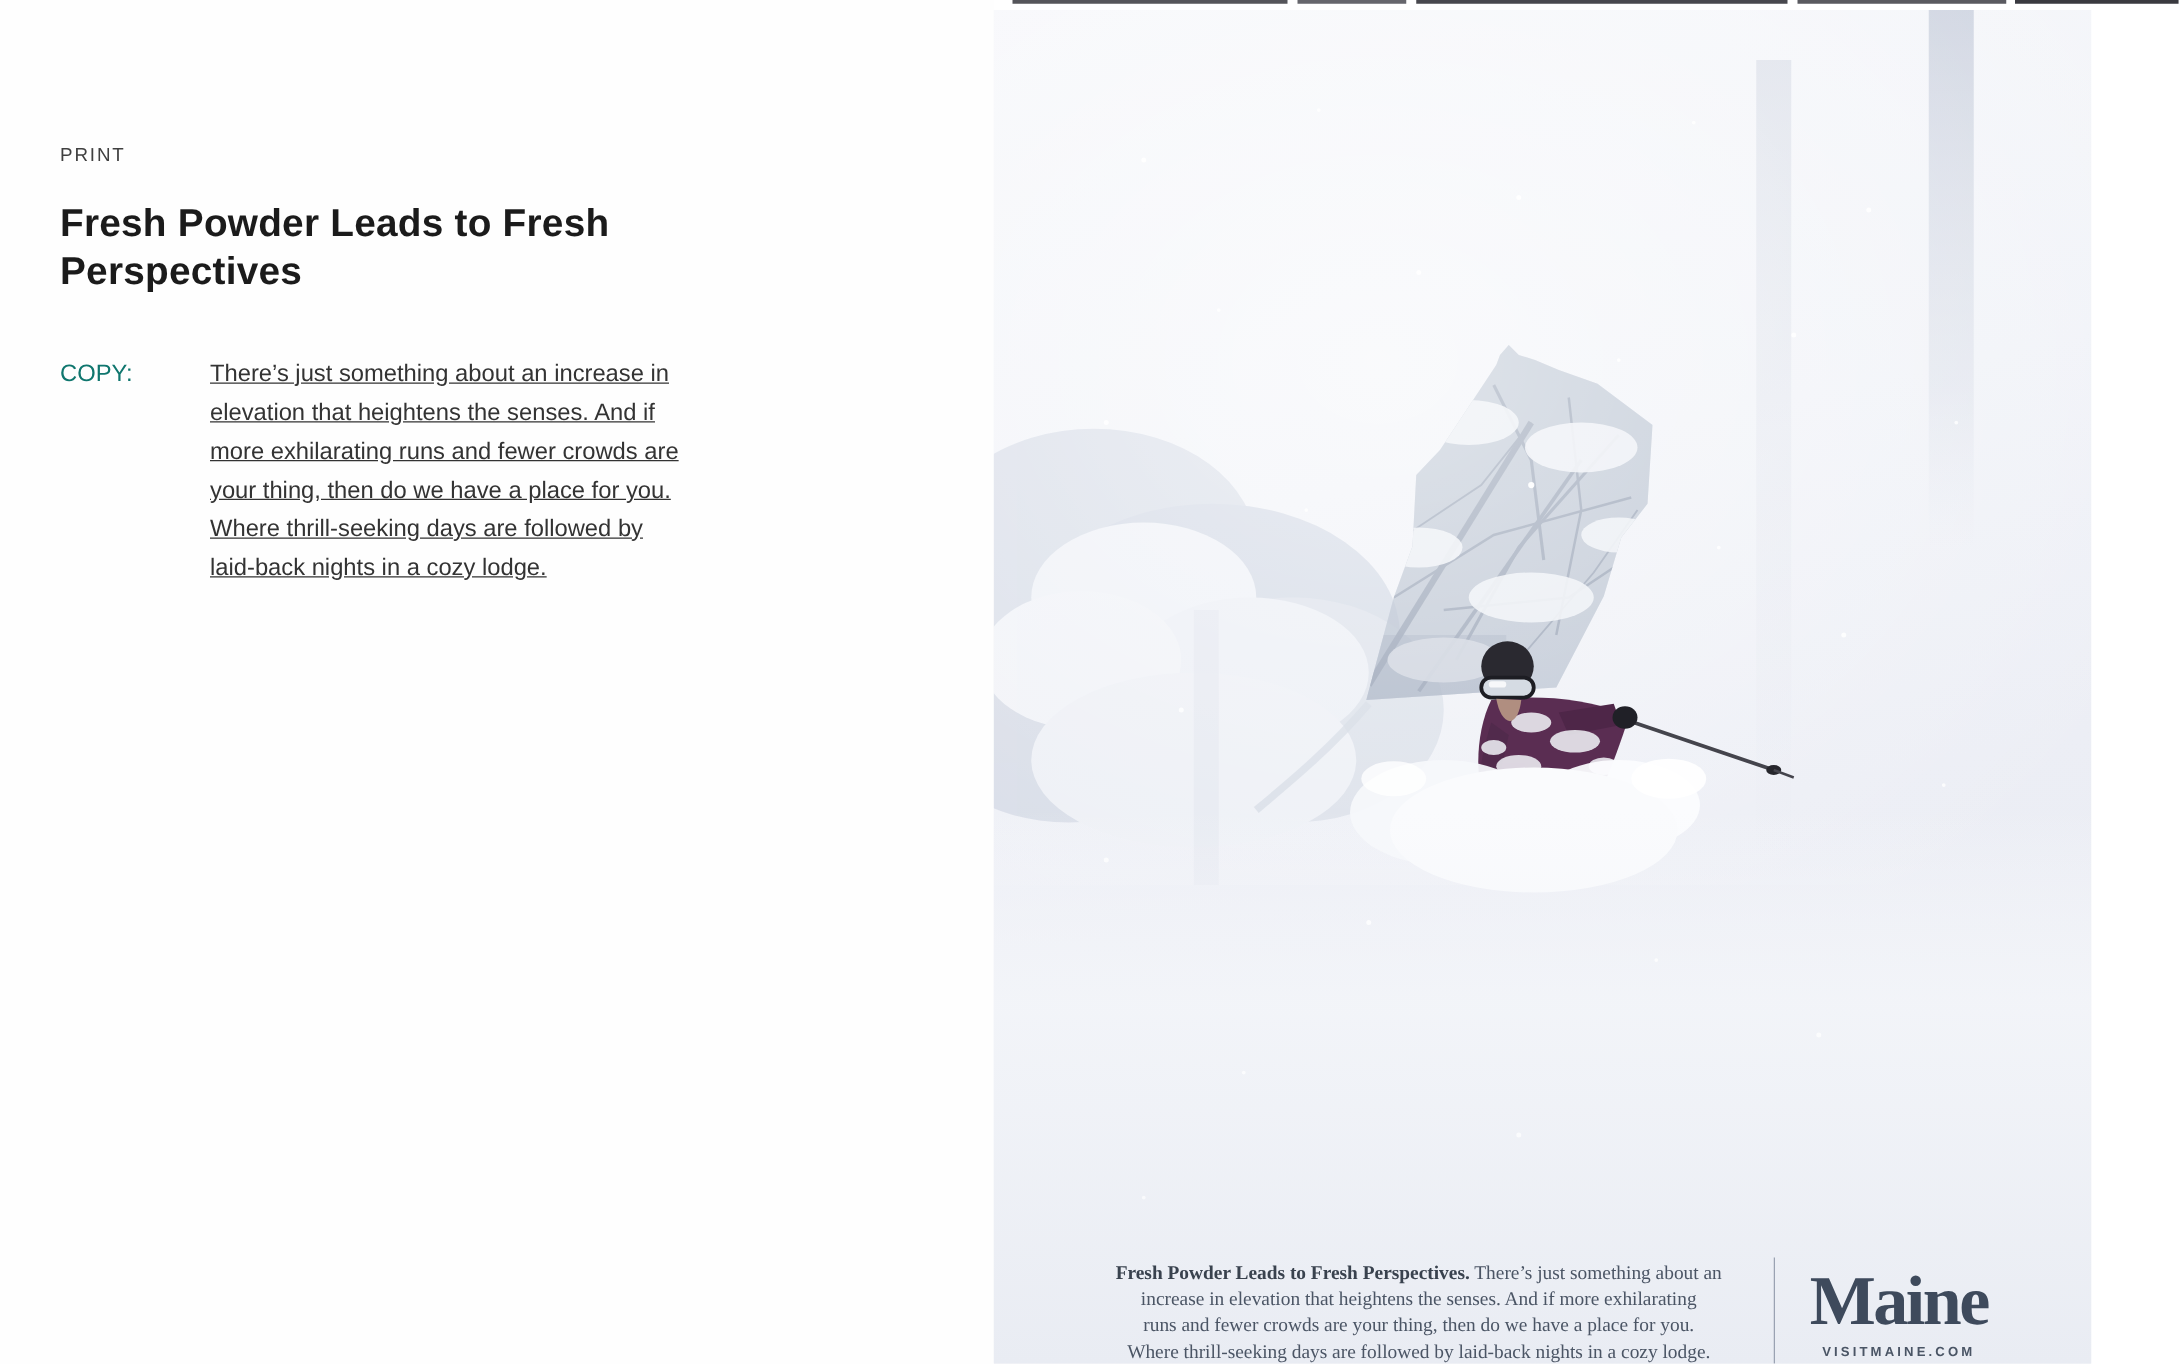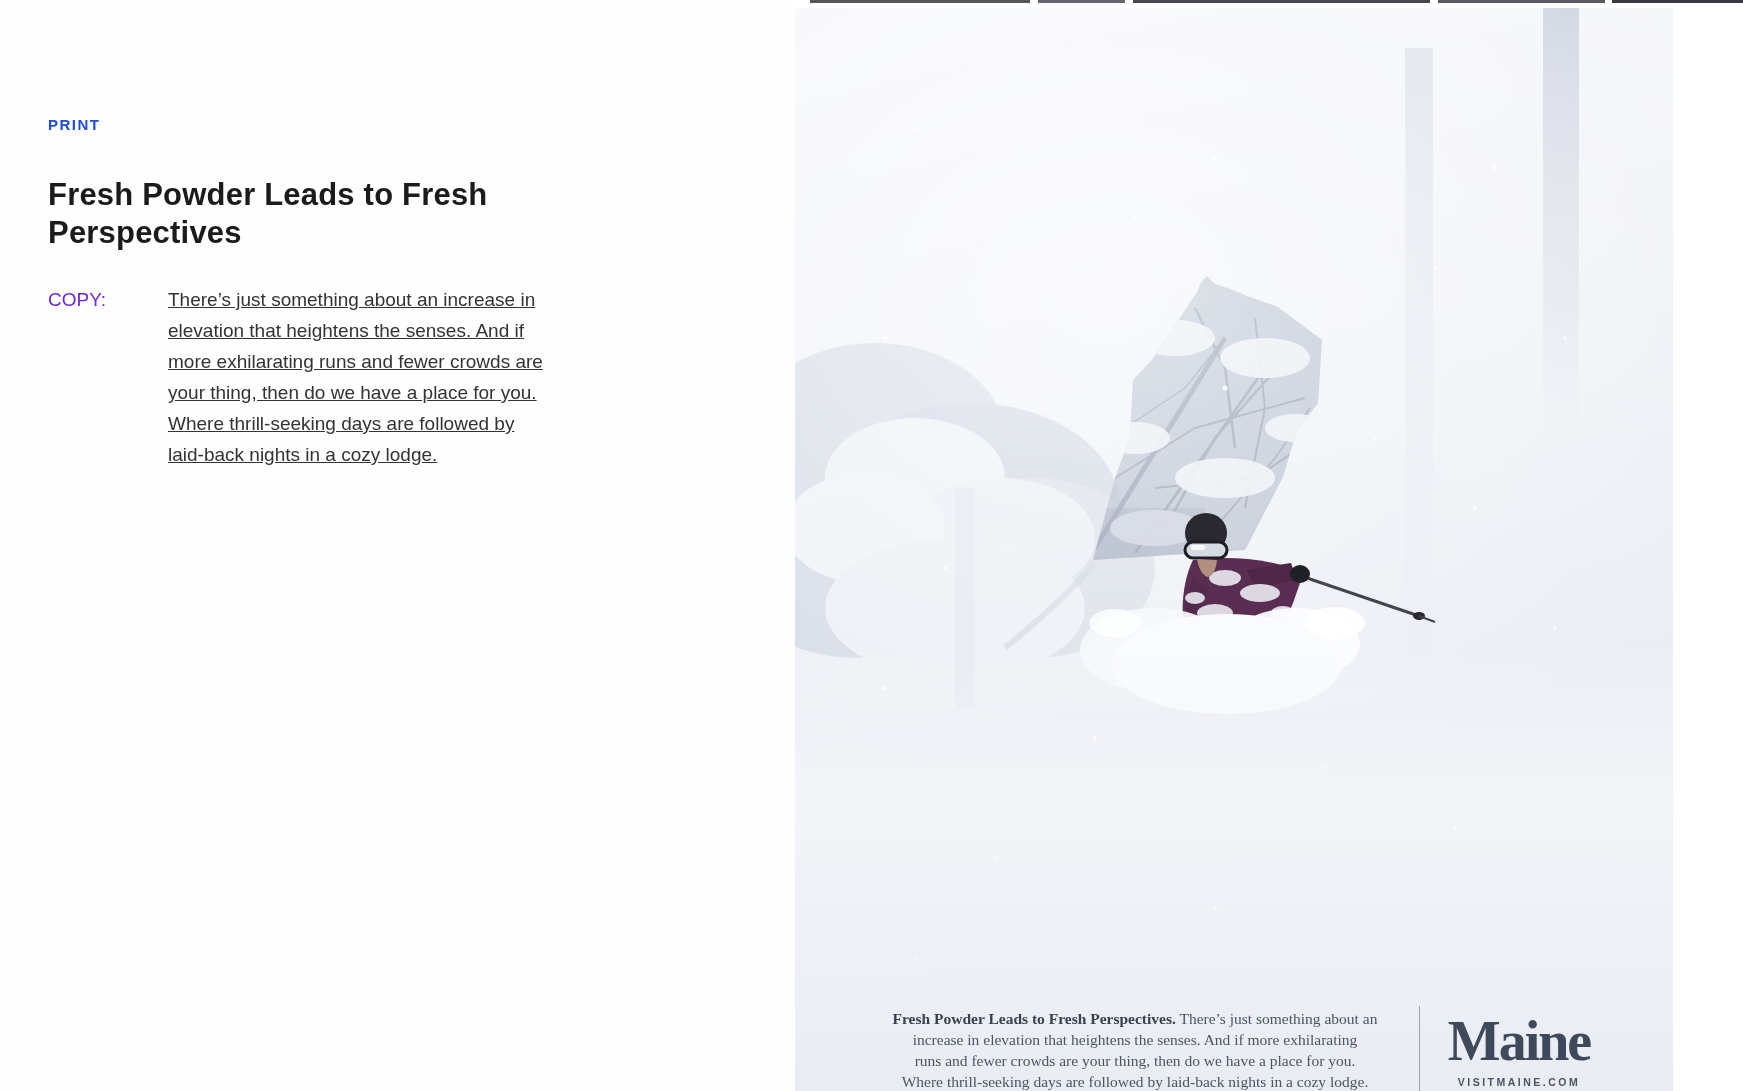--- a/index.html
+++ b/index.html
@@ -6,26 +6,26 @@
   html,body { width:1743px; height:1091px; background:#ffffff; overflow:hidden;
               font-family:"Liberation Sans", sans-serif; }
   .page { position:relative; width:1743px; height:1091px; background:#ffffff; }
 
   
   .top-line-seg { position:absolute; top:0; height:3px; }
 
   
   .left-panel { position:absolute; left:0; top:0; width:795px; height:1091px; background:#fefefe; }
   .category-label { position:absolute; left:48px; top:116px; font-size:15px; letter-spacing:1.5px;
-                    color:#1d4ed8; font-weight:700; }
+                    color:#404040; font-weight:400; }
   .project-title { position:absolute; left:48px; top:160px; width:600px;
                    font-size:31px; line-height:38px; font-weight:bold; color:#1b1b1b;
-                   letter-spacing:0.2px;margin-top:16px; }
+                   letter-spacing:0.2px; }
   .copy-row { position:absolute; left:48px; top:284px; display:flex; }
-  .copy-label { width:120px; font-size:19px; color:#6d28d9; line-height:31px; }
+  .copy-label { width:120px; font-size:19px; color:#0f766e; line-height:31px; }
   .copy-body { width:445px; font-size:19px; color:#333333; line-height:31px; white-space:pre-line;text-decoration:underline; }
 
   
   .ad { position:absolute; left:795px; top:8px; width:878px; height:1083px; overflow:hidden;
         background:linear-gradient(168deg, #f7f8fb 0%, #f1f3f8 35%, #ecEEf5 60%, #e8ebf2 100%);
         background:linear-gradient(168deg, #f7f8fb 0%, #f1f3f8 35%, #eceef5 60%, #e8ebf2 100%); }
   .ad svg { position:absolute; left:0; top:0; }
 
   .ad-tagline { position:absolute; left:70px; top:1000px; width:540px; text-align:center;
                 font-family:"Liberation Serif", serif; font-size:15.5px; line-height:21px;

